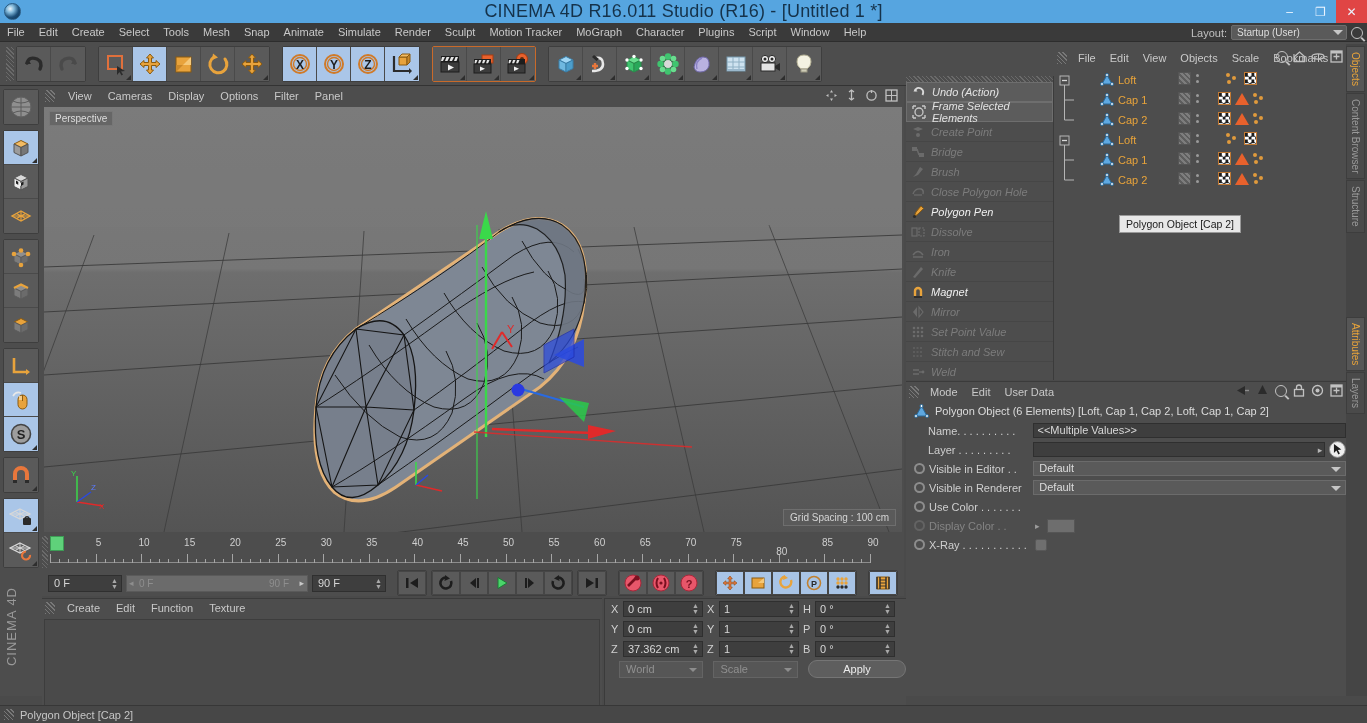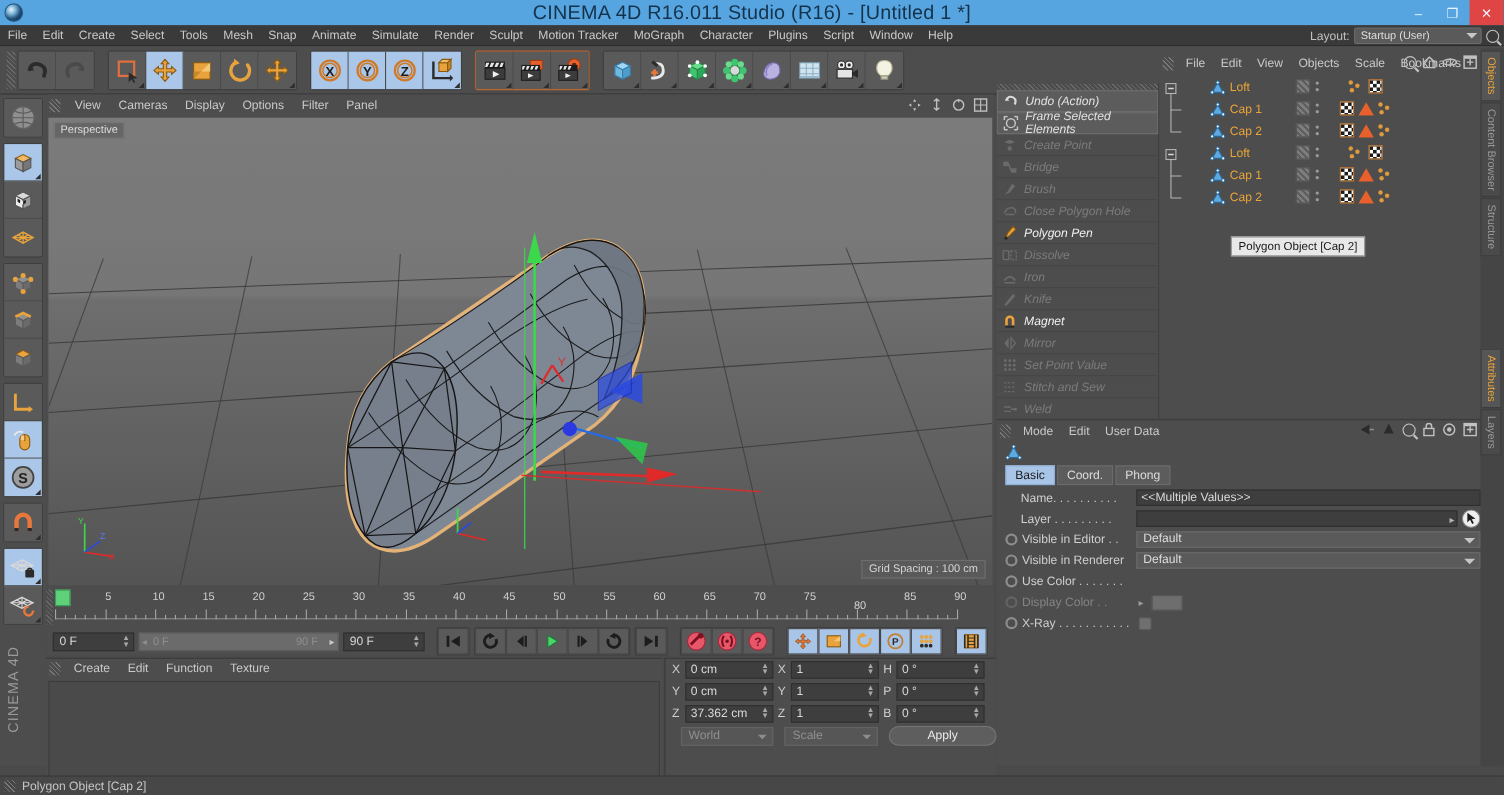--- a/index.html
+++ b/index.html
@@ -1139,27 +1139,23 @@
       </div>
     </div>
 
     <div class="amtitle">
       <svg width="15" height="15" viewBox="0 0 15 15">
           <path d="M7.5 2 L13 12 L2 12 Z" fill="#5fa8e0" stroke="#2a6a9a"></path>
           <circle cx="7.5" cy="2" r="1.5" fill="#fff" stroke="#2a6a9a"></circle>
           <circle cx="2" cy="12" r="1.5" fill="#fff" stroke="#2a6a9a"></circle>
           <circle cx="13" cy="12" r="1.5" fill="#fff" stroke="#2a6a9a"></circle>
         </svg>
-    </div>
-
-    <div class="amtabs">
-      <div class="amtab act">Basic</div>
-      <div class="amtab">Coord.</div>
-      <div class="amtab">Phong</div>
-    </div>
+      <span>Polygon Object (6 Elements) [Loft, Cap 1, Cap 2, Loft, Cap 1, Cap 2]</span>
+    </div>
+
 
 
     <div class="arow" style="padding-left:22px;">
       <span class="lab">Name. . . . . . . . . .</span>
       <div class="fld" style="width:318px">
         <span>&lt;&lt;Multiple Values&gt;&gt;</span>
       </div>
     </div>
 
     <div class="arow" style="padding-left:22px;">

